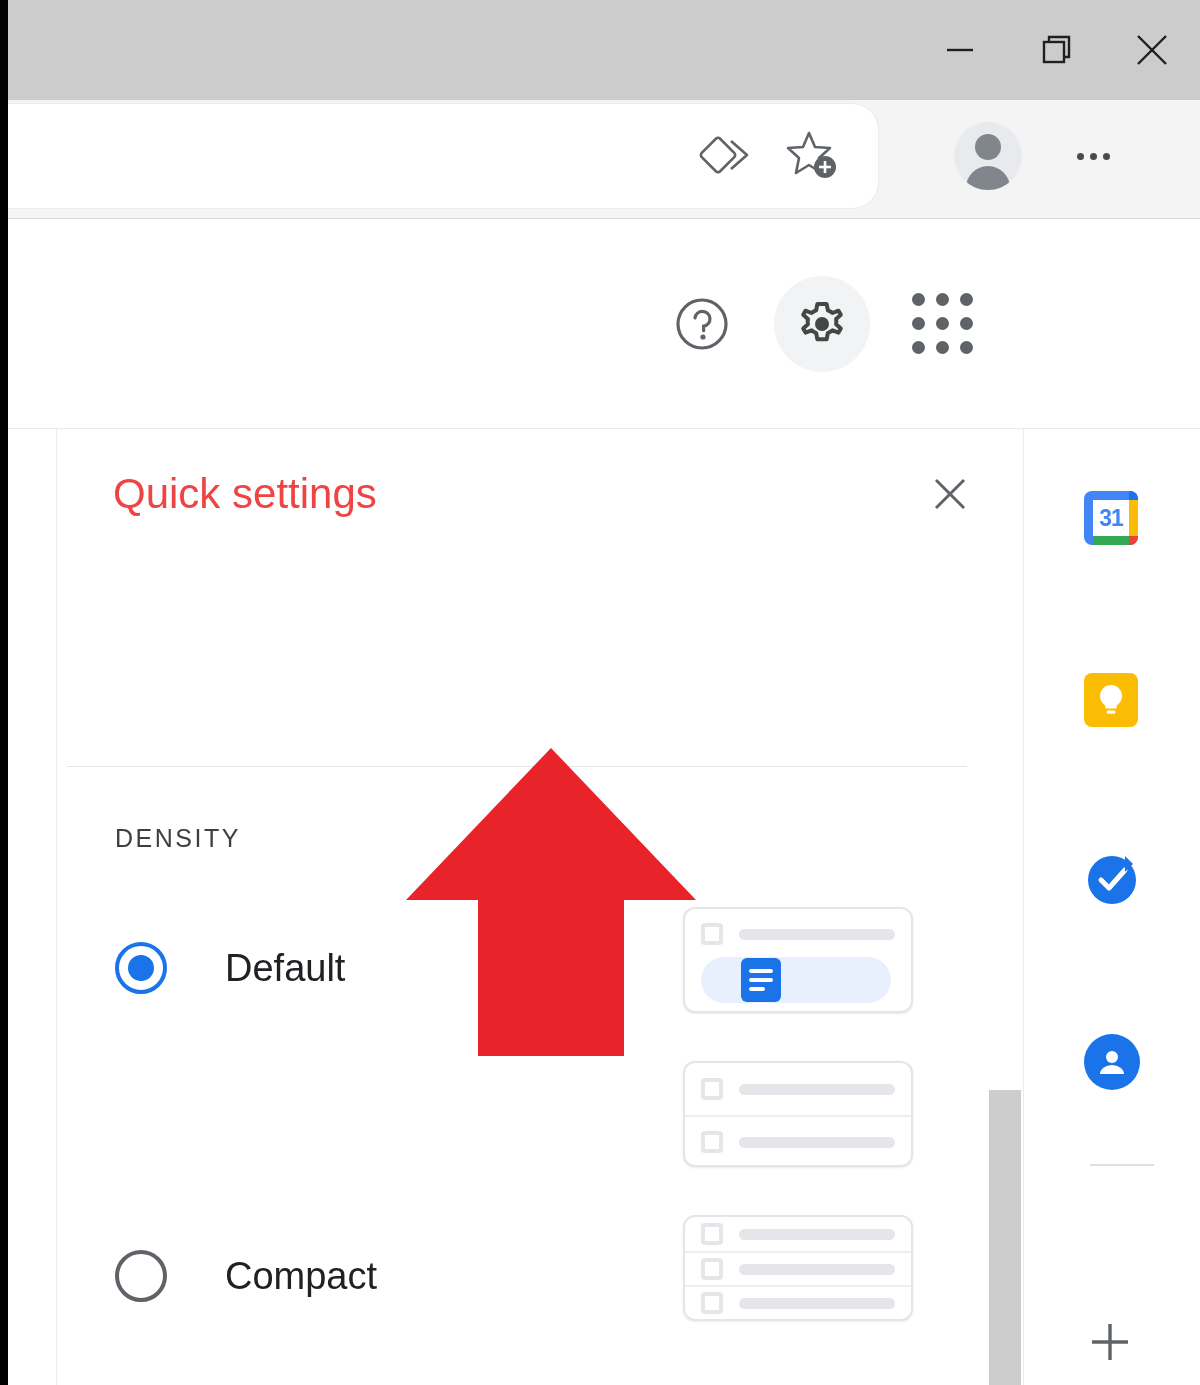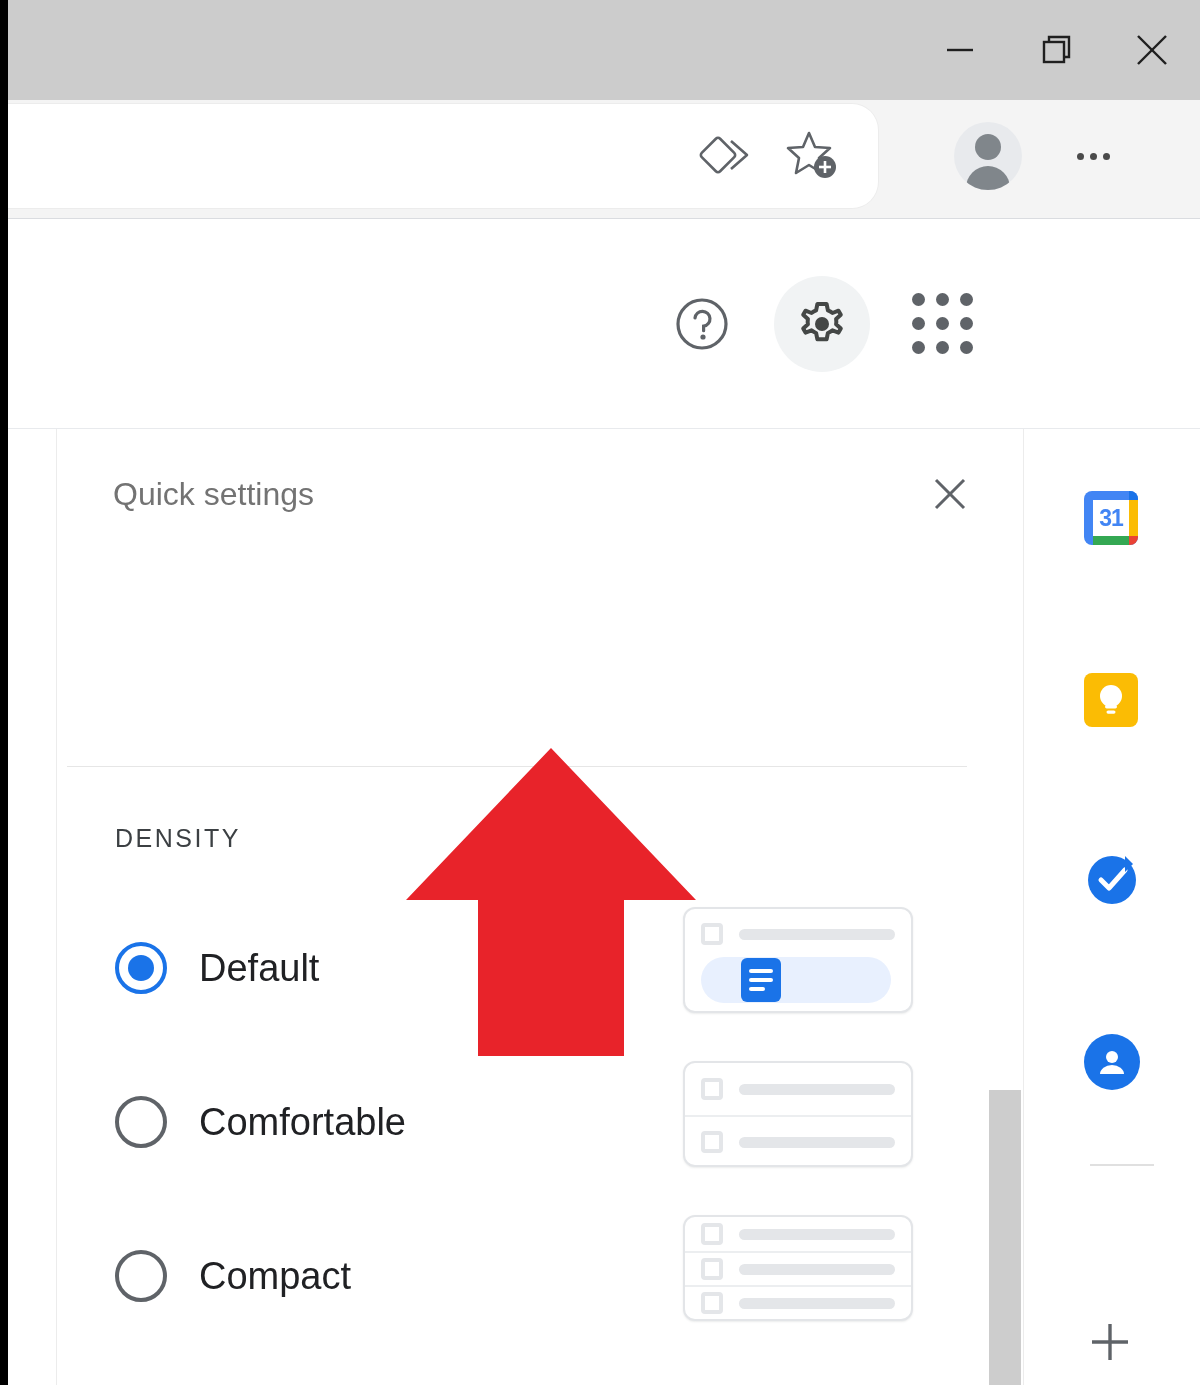--- a/index.html
+++ b/index.html
@@ -98,21 +98,21 @@
   .qs-panel{
     position:absolute; left:49px; top:0; width:965px; height:956px;
     background:#ffffff; overflow:hidden;
   }
   .qs-header{
     position:absolute;left:0;top:0;width:965px;height:130px;
     display:flex;align-items:center;justify-content:space-between;
     padding:0 40px 0 56px; box-sizing:border-box;
   }
   .qs-title{
-    font-size:32px; color:#737373; font-weight:400; letter-spacing:0;
+    font-size:42px; color:#ef4444; font-weight:400; letter-spacing:0;
     line-height:1;
   }
   .qs-close{width:64px;height:64px;display:flex;align-items:center;justify-content:center;}
 
   .see-all-wrap{
     position:absolute; left:56px; top:165px; width:862px; height:128px;
     border:12px solid #e8232a; box-sizing:border-box; background:#ffffff;
   }
   .see-all-btn{
     position:absolute; left:0; top:0; right:0; bottom:0;
@@ -141,21 +141,21 @@
     width:52px;height:52px;border-radius:50%;
     border:4px solid #5f6368; box-sizing:border-box;
     flex:0 0 auto; position:relative;
   }
   .radio.checked{border-color:#1a73e8;}
   .radio.checked::after{
     content:"";position:absolute;left:50%;top:50%;transform:translate(-50%,-50%);
     width:26px;height:26px;border-radius:50%;background:#1a73e8;
   }
   .opt-label{
-    margin-left:32px; font-size:38px; color:#202124; white-space:nowrap;
+    margin-left:58px; font-size:38px; color:#202124; white-space:nowrap;
   }
 
   
   .thumb{
     position:absolute; left:626px;
     width:230px; border:2px solid #e3e5e8; border-radius:12px;
     background:#ffffff; box-sizing:border-box;
     box-shadow:0 1px 2px rgba(60,64,67,.10);
   }
   .thumb-default{top:478px;height:106px;padding:14px 16px 0 16px;}
@@ -364,24 +364,20 @@
         </div>
         <div class="chip">
           <div class="doc-icon">
               <i class="l1"></i>
               <i class="l2"></i>
               <i class="l3"></i>
             </div>
         </div>
       </div>
 
-      <div class="opt opt-comfortable">
-        <div class="radio"></div>
-        <div class="opt-label">Comfortable</div>
-      </div>
       <div class="thumb thumb-comfortable">
         <div class="thumb-row">
             <div class="tbox"></div>
             <div class="tbar"></div>
           </div>
         <div class="thumb-row">
             <div class="tbox"></div>
             <div class="tbar"></div>
           </div>
       </div>

